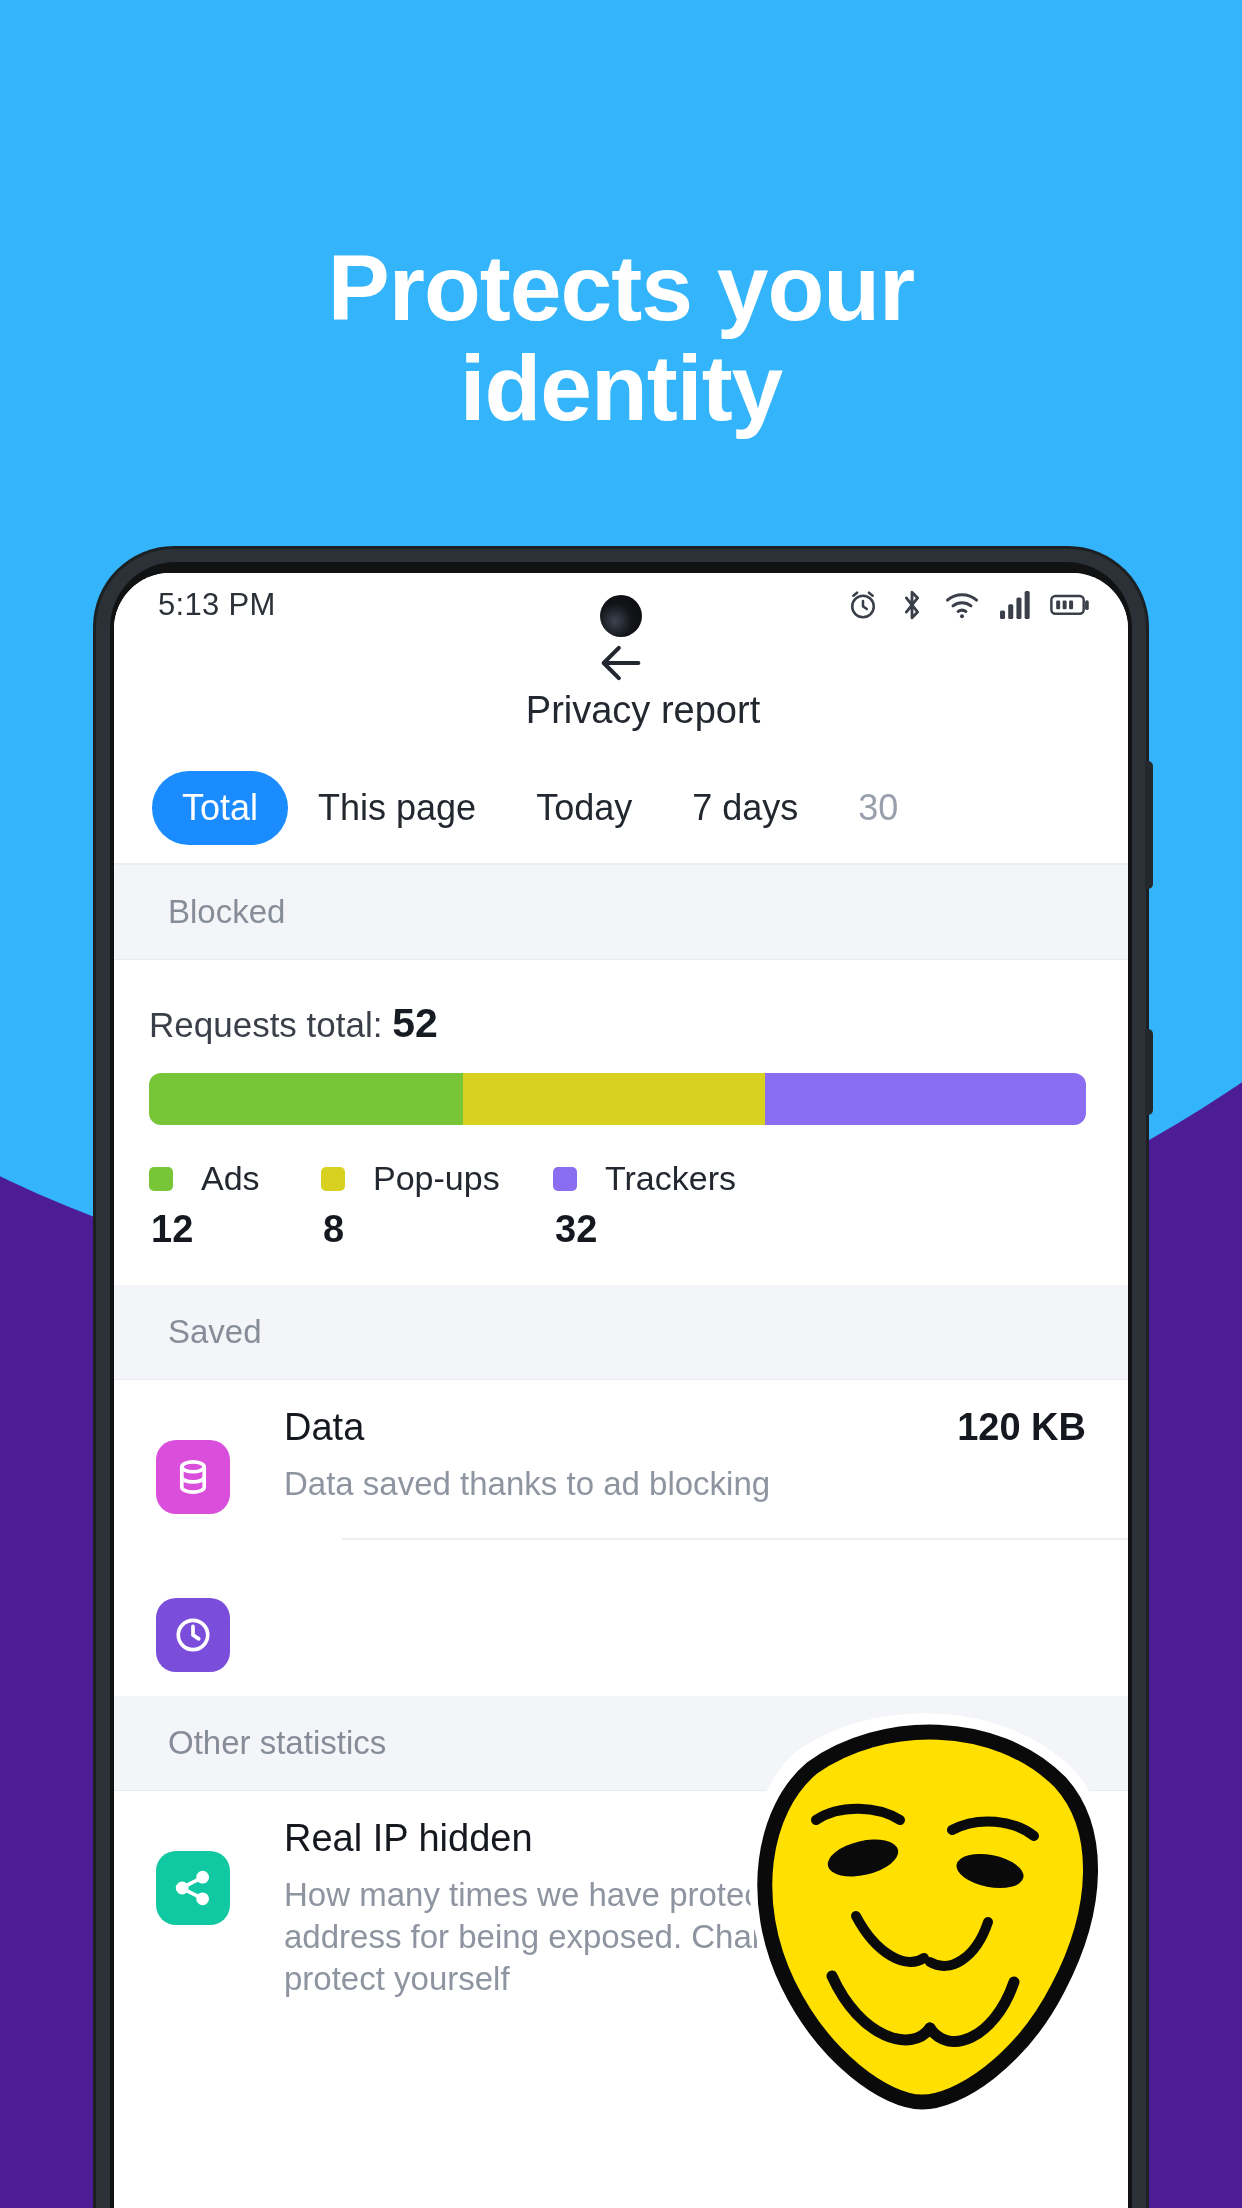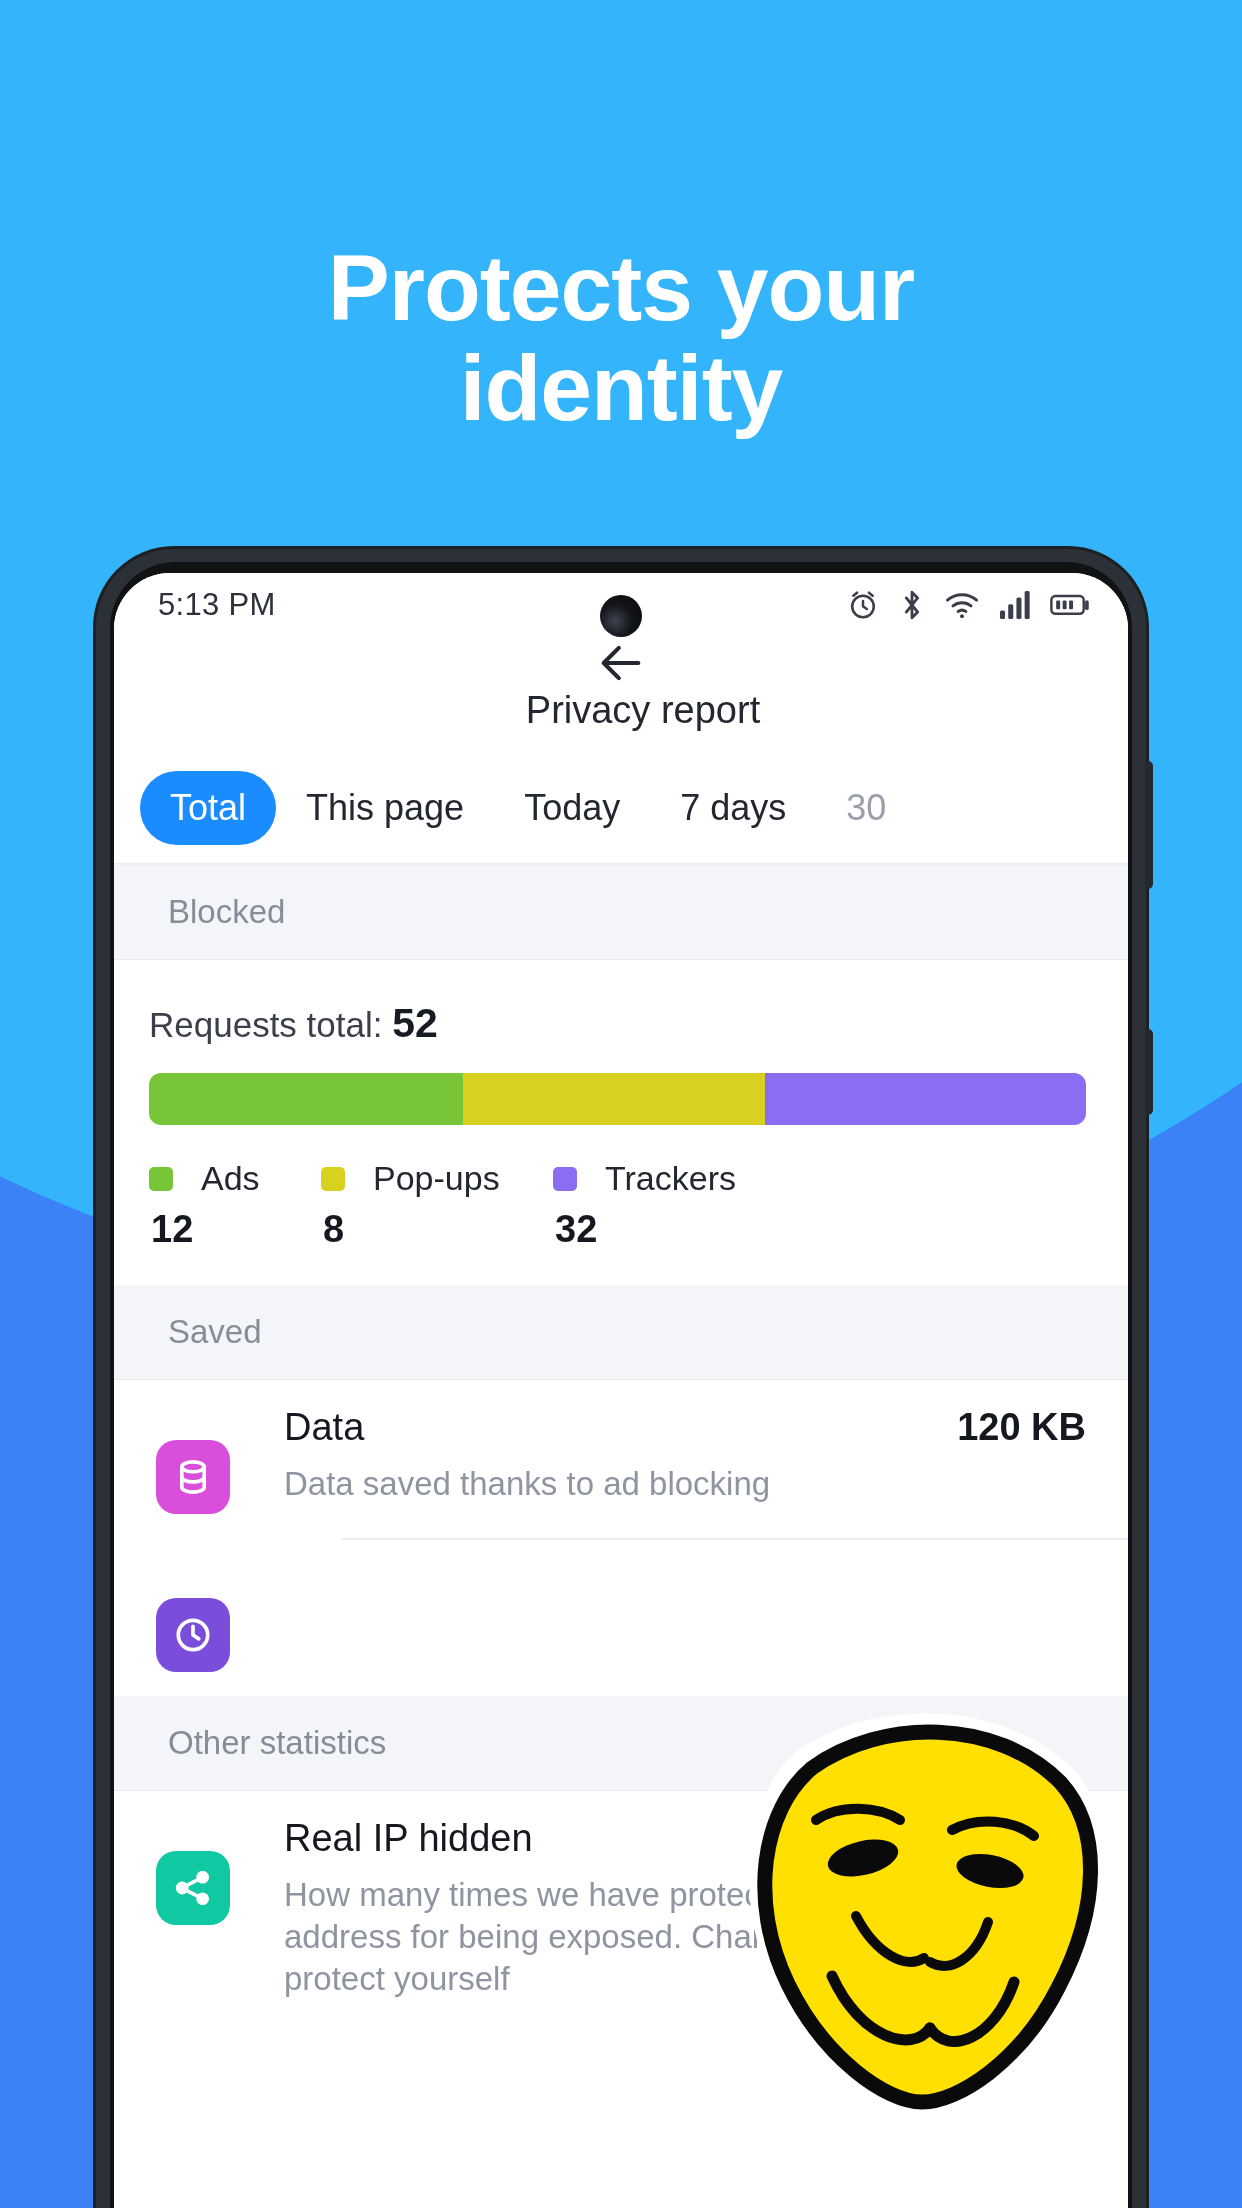--- a/index.html
+++ b/index.html
@@ -130,21 +130,21 @@
     font-size: 38px;
     color: #23272f;
     font-weight: 500;
   }
 
   
   .tabs {
     display: flex;
     align-items: center;
     height: 112px;
-    padding-left: 26px;
+    padding-left: 38px;
     background: #fff;
     border-bottom: 2px solid #eceef2;
     overflow: hidden;
     white-space: nowrap;
   }
   .tab {
     font-size: 36px;
     color: #23272f;
     padding: 16px 30px;
     border-radius: 44px;
@@ -234,21 +234,21 @@
     z-index: 30;
     left: 700px;
     top: 1640px;
     width: 450px;
     height: 490px;
   }
 </style>
 </head>
 <body>
 
-<div class="promo" style="background: #3b82f6;">
+<div class="promo" style="background: #4c1d95;">
 
   <div class="promo-darkwedge" style="background: rgb(15, 86, 204);"></div>
   <div class="promo-circle" style="background: rgb(51, 180, 251);"></div>
 
   <div class="promo-headline">
     <div>Protects your</div>
     <div>identity</div>
   </div>
 
   <div class="phone">

